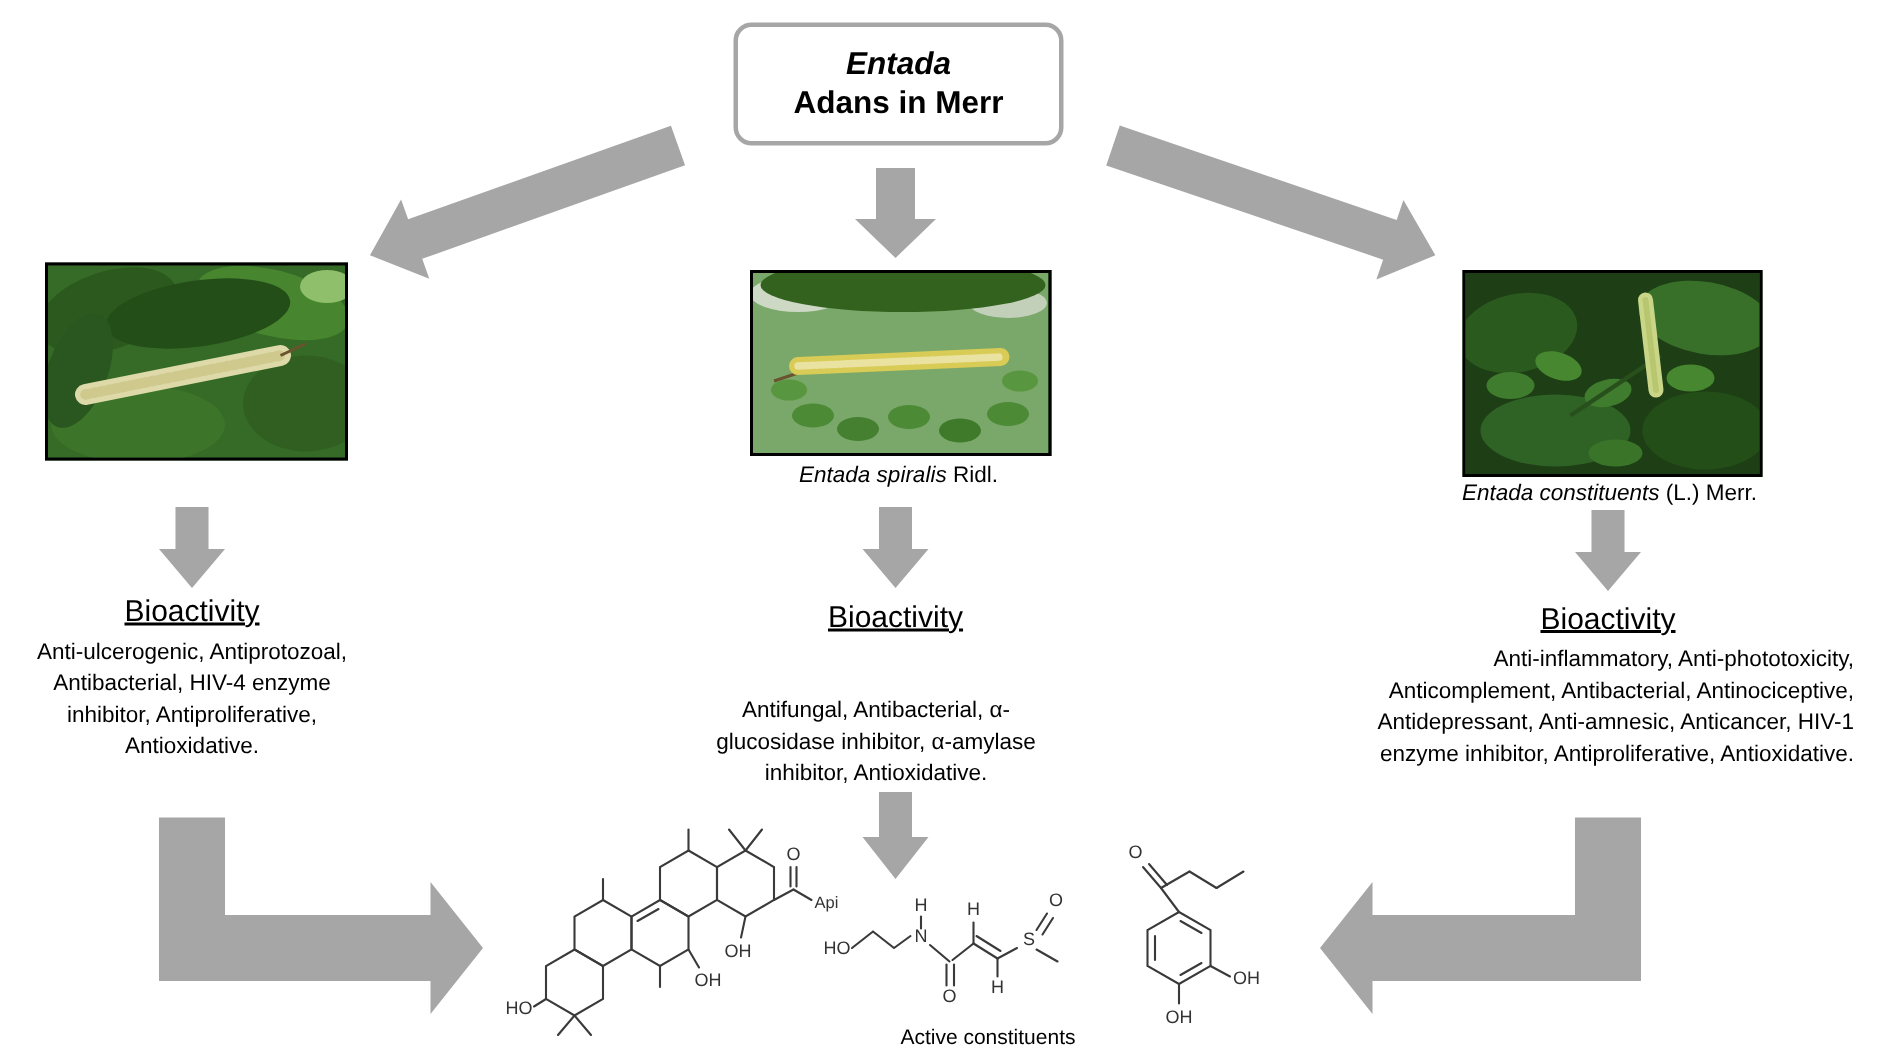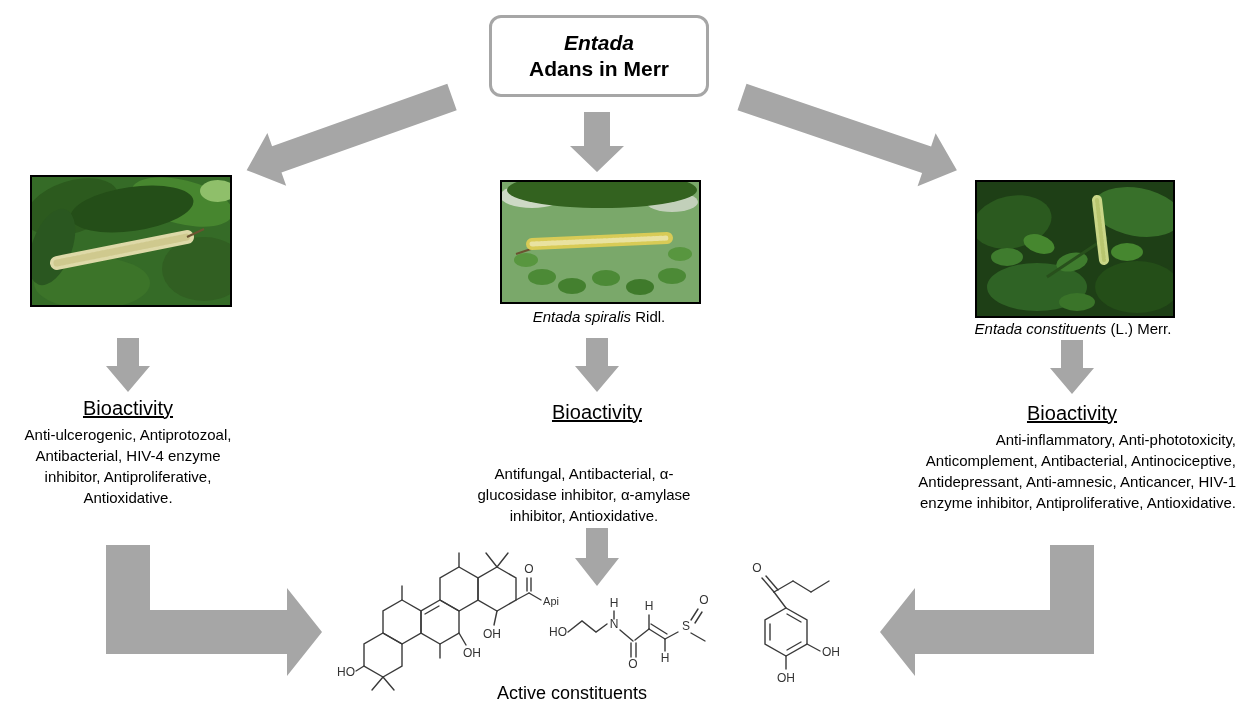--- a/index.html
+++ b/index.html
@@ -23,21 +23,21 @@
   .title-line2{font-weight:bold;font-size:21px;line-height:1.25;}
   
   .photo{border:2px solid #000;background:#35682a;overflow:hidden;}
   .photo svg{display:block;}
   
   .caption{font-size:15px;text-align:center;white-space:nowrap;}
   .caption .sp{font-style:italic;}
   
   .bio-heading{font-size:20px;text-align:center;text-decoration:underline;}
   .bio-text{font-size:15px;line-height:1.4;text-align:center;}
-  .active-label{font-size:18px;text-align:left;}
+  .active-label{font-size:14px;text-align:right;}
   
   #arrows-layer{left:0;top:0;pointer-events:none;}
   #chem-layer{left:330px;top:545px;}
   .chem-text{font-size:12px;fill:#333;}
   .chem-text-sm{font-size:11px;fill:#333;}
 </style>
 </head>
 <body>
 
 <div id="canvas">

